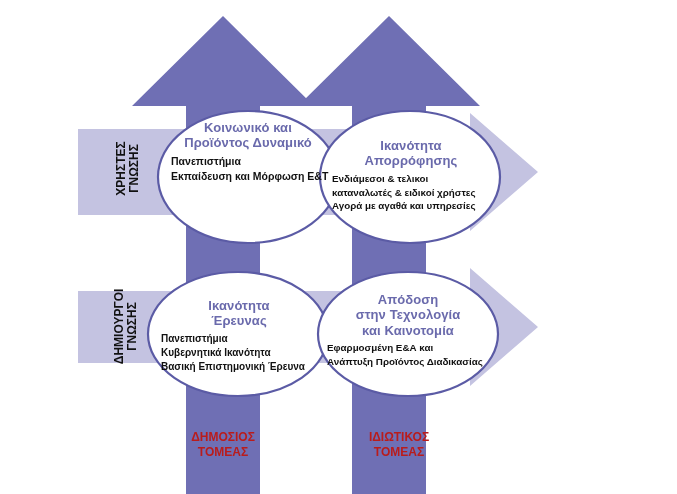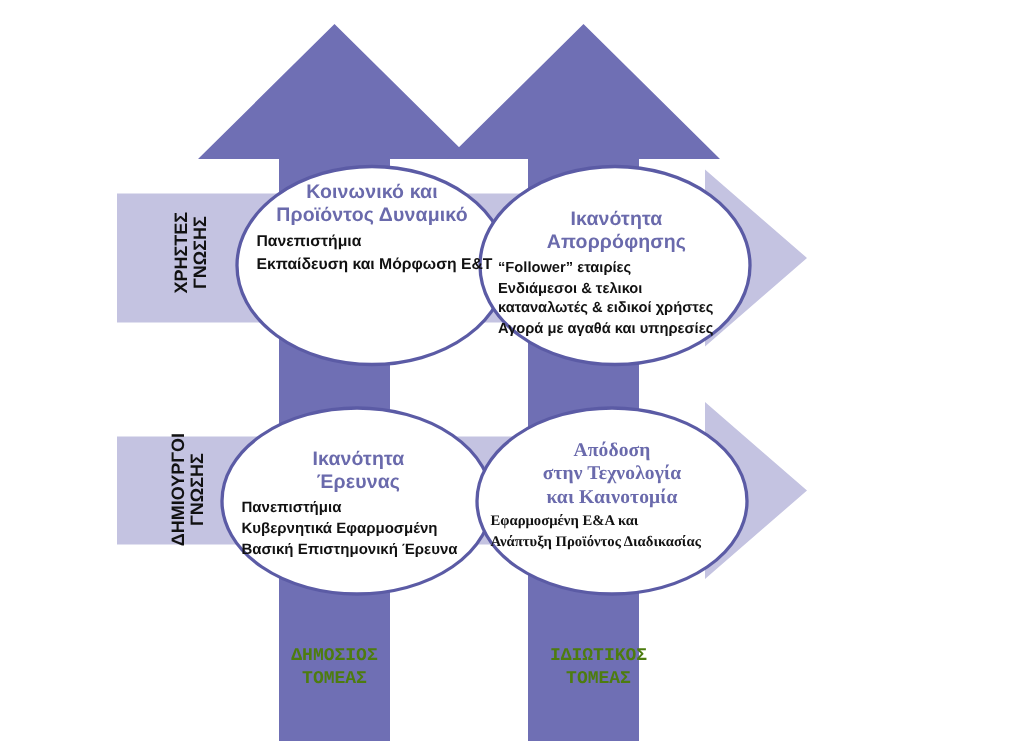--- a/index.html
+++ b/index.html
@@ -65,27 +65,26 @@
     line-height: 1.12;
     text-align: center;
     white-space: nowrap;
     transform-origin: center center;
     transform: rotate(-90deg);
   }
 
   
   .sector-label {
     position: absolute;
-    color: #4d7c0f;
+    color: #b91c1c;
     font-weight: bold;
     font-size: 12px;
     line-height: 1.28;
     text-align: center;
     white-space: nowrap;
-    font-family: Liberation Mono, monospace;
   }
 </style>
 </head>
 <body>
 
 <div id="diagram-root">
 
   <svg id="diagram-svg" viewBox="0 0 677 494">
 
     <g>
@@ -132,40 +131,39 @@
         <div>Εκπαίδευση και Μόρφωση Ε&amp;Τ</div>
       </div>
     </div>
 
     <div class="ellipse-text" style="left: 323px; top: 138px; width: 176px;">
       <div class="ellipse-title">
         <div>Ικανότητα</div>
         <div>Απορρόφησης</div>
       </div>
       <div class="ellipse-body" style="text-align:left; padding-left: 9px; font-size: 9.8px;">
-        <div>“Follower” εταιρίες</div>
         <div>Ενδιάμεσοι &amp; τελικοι</div>
         <div>καταναλωτές &amp; ειδικοί χρήστες</div>
         <div>Αγορά με αγαθά και υπηρεσίες</div>
       </div>
     </div>
 
     <div class="ellipse-text" style="left: 153px; top: 298px; width: 172px;">
       <div class="ellipse-title">
         <div>Ικανότητα</div>
         <div>Έρευνας</div>
       </div>
       <div class="ellipse-body" style="text-align:left; padding-left: 8px; font-size: 10px;">
         <div>Πανεπιστήμια</div>
-        <div>Κυβερνητικά Εφαρμοσμένη</div>
+        <div>Κυβερνητικά Ικανότητα</div>
         <div>Βασική Επιστημονική Έρευνα</div>
       </div>
     </div>
 
-    <div class="ellipse-text" style="left: 320px; top: 292px; width: 176px; font-family: Liberation Serif, serif;">
+    <div class="ellipse-text" style="left: 320px; top: 292px; width: 176px;">
       <div class="ellipse-title">
         <div>Απόδοση</div>
         <div>στην Τεχνολογία</div>
         <div>και Καινοτομία</div>
       </div>
       <div class="ellipse-body" style="text-align:left; padding-left: 7px; font-size: 9.8px;">
         <div>Εφαρμοσμένη Ε&amp;Α και</div>
         <div>Ανάπτυξη Προϊόντος Διαδικασίας</div>
       </div>
     </div>

